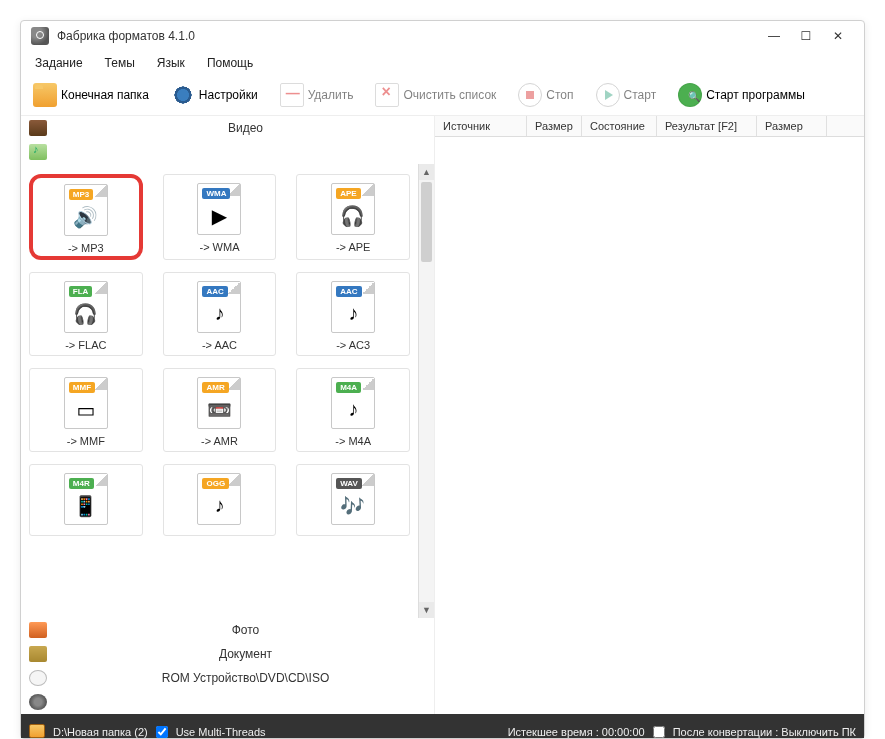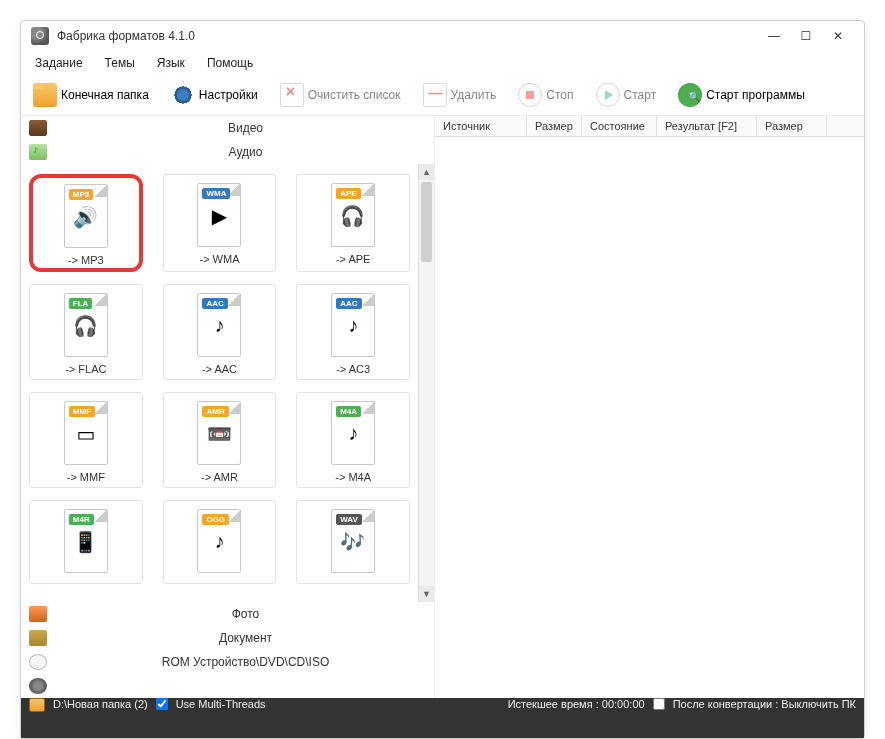--- a/index.html
+++ b/index.html
@@ -50,32 +50,32 @@
 
 .formats-wrap { flex: 1; display: flex; overflow: hidden; }
 .formats { flex: 1; padding: 10px 8px; display: grid; grid-template-columns: repeat(3, 1fr); gap: 12px 20px; align-content: start; overflow: hidden; }
 .vscroll { width: 16px; background: #f4f4f4; border-left: 1px solid #ddd; display: flex; flex-direction: column; }
 .vscroll .sbtn { height: 16px; background: #eaeaea; display: flex; align-items: center; justify-content: center; color: #666; font-size: 9px; }
 .vscroll .sthumb { flex: 0 0 80px; margin: 2px; background: #cfcfcf; border-radius: 2px; }
 .vscroll .strack { flex: 1; }
 
 .fmt { border: 1px solid #e3e3e3; border-radius: 3px; padding: 8px 6px 4px; display: flex; flex-direction: column; align-items: center; gap: 6px; cursor: pointer; background: #fff; }
 .fmt.highlight { border: 4px solid #e53935; border-radius: 12px; padding: 6px 4px 2px; }
-.fmt .ficon { width: 44px; height: 64px; background: #fff; border: 1px solid #c8c8c8; border-radius: 2px; position: relative; }
+.fmt .ficon { width: 44px; height: 52px; background: #fff; border: 1px solid #c8c8c8; border-radius: 2px; position: relative; }
 .fmt .ficon::before { content: ""; position: absolute; top: 0; right: 0; width: 12px; height: 12px; background: linear-gradient(135deg, #fff 50%, #ccc 50%); }
 .fmt .ftag { position: absolute; top: 4px; left: 4px; padding: 1px 4px; font-size: 8px; font-weight: bold; color: #fff; border-radius: 2px; }
 .fmt .glyph { position: absolute; left: 0; right: 0; top: 20px; text-align: center; font-size: 20px; }
 .fmt .flabel { font-size: 11px; color: #333; }
 
 .rightpane { flex: 1; display: flex; flex-direction: column; }
 .cols { display: flex; background: #fafafa; border-bottom: 1px solid #ddd; }
 .cols .col { padding: 4px 8px; border-right: 1px solid #e0e0e0; font-size: 11px; color: #333; cursor: pointer; }
 .rlist { flex: 1; }
 
-.statusbar { height: 40px; background: #333; color: #eee; display: flex; align-items: flex-start; padding: 0 8px; font-size: 11px; gap: 8px; }
+.statusbar { height: 24px; background: #333; color: #eee; display: flex; align-items: flex-end; padding: 0 8px; font-size: 11px; gap: 8px; }
 .statusbar .sfolder { width: 16px; height: 14px; background: linear-gradient(#f7c868, #f0a030); border-radius: 2px; border: 1px solid #a06010; }
 .statusbar .spacer { flex: 1; }
 .statusbar input[type=checkbox] { width: 12px; height: 12px; }
 </style>
 </head>
 <body>
 
 <div class="window">
 
   <div class="titlebar">
@@ -96,26 +96,26 @@
   <div class="toolbar">
     <div class="tbtn">
       <div class="ico ico-folder"></div>
       <span>Конечная папка</span>
     </div>
     <div class="tbtn">
       <div class="ico ico-gear"></div>
       <span>Настройки</span>
     </div>
     <div class="tbtn disabled">
+      <div class="ico ico-del"></div>
+      <span>Удалить</span>
+    </div>
+    <div class="tbtn disabled">
       <div class="ico ico-clear"></div>
       <span>Очистить список</span>
-    </div>
-    <div class="tbtn disabled">
-      <div class="ico ico-del"></div>
-      <span>Удалить</span>
     </div>
     <div class="tbtn disabled">
       <div class="ico ico-stop"></div>
       <span>Стоп</span>
     </div>
     <div class="tbtn disabled">
       <div class="ico ico-play"></div>
       <span>Старт</span>
     </div>
     <div class="tbtn">
@@ -126,21 +126,20 @@
 
   <div class="mainrow">
 
     <div class="leftpane">
       <div class="cat-row">
         <div class="cat-ico ci-video"></div>
         <div class="cat-label">Видео</div>
       </div>
       <div class="cat-row">
         <div class="cat-ico ci-audio"></div>
-        <div class="cat-label">Аудио</div>
       </div>
 
       <div class="formats-wrap">
         <div class="formats" id="formats">
             <div class="fmt highlight">
               <div class="ficon">
                 <div class="ftag" style="background:#f5a623">MP3</div>
                 <div class="glyph">🔊</div>
               </div>
               <div class="flabel">-&gt; MP3</div>

